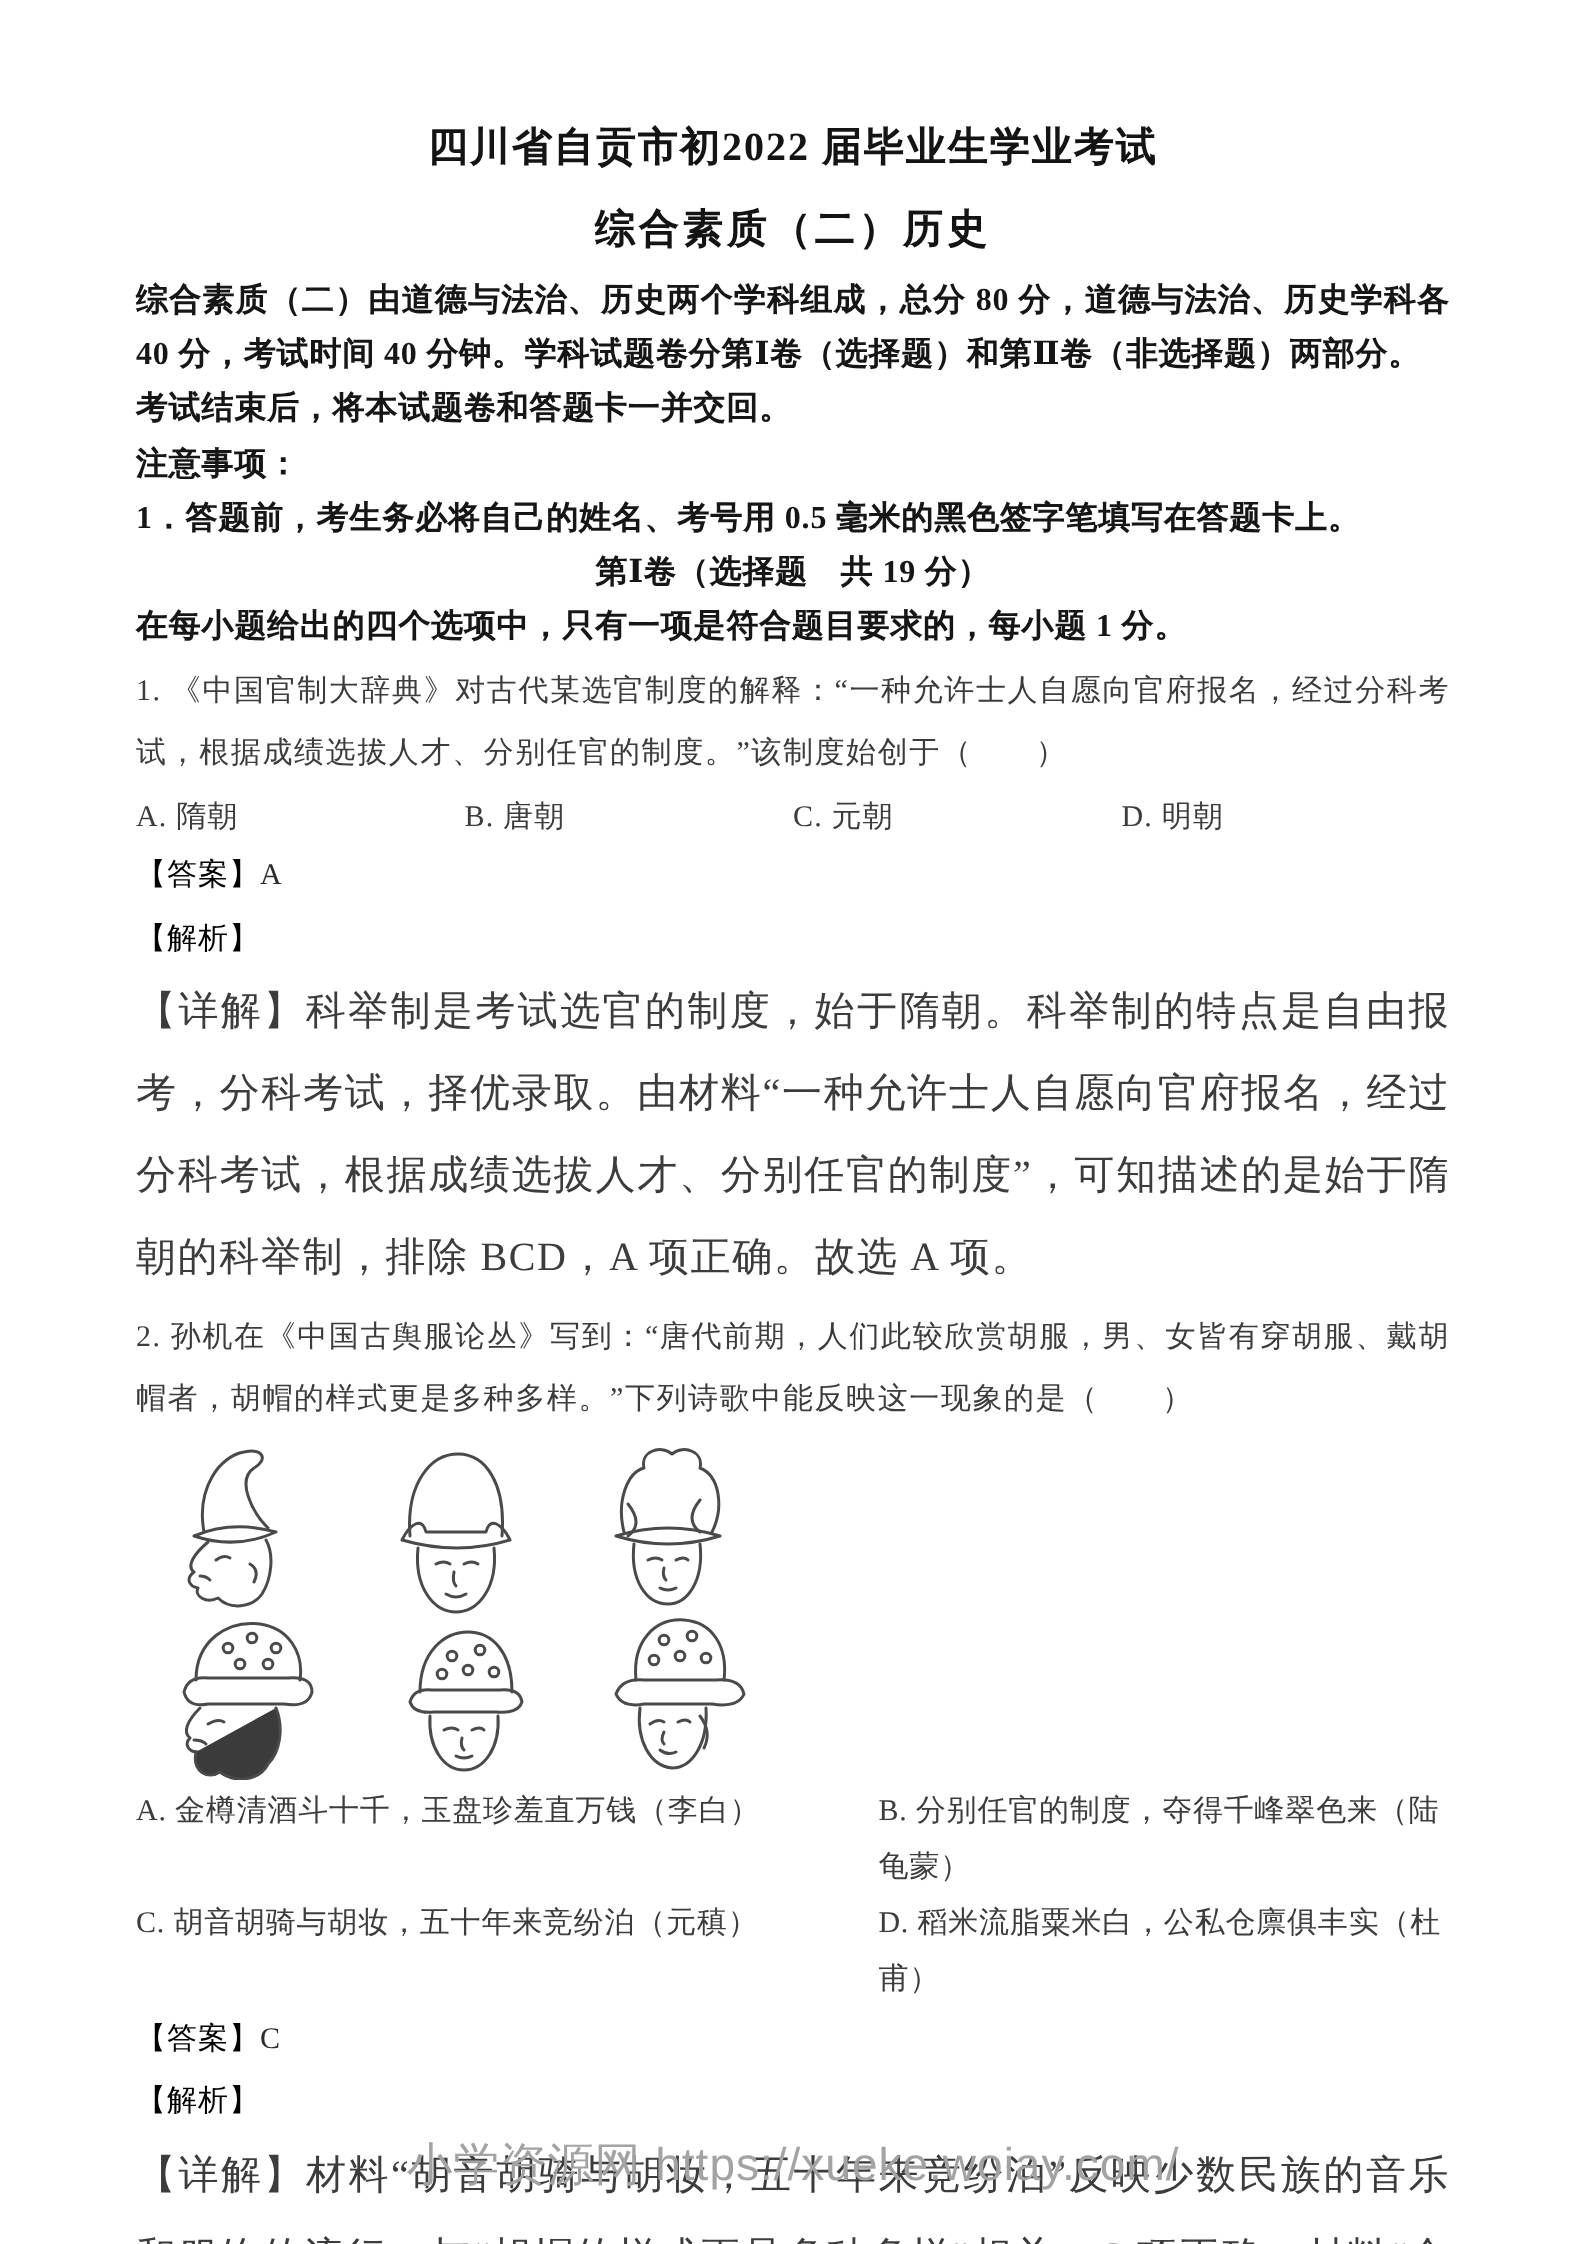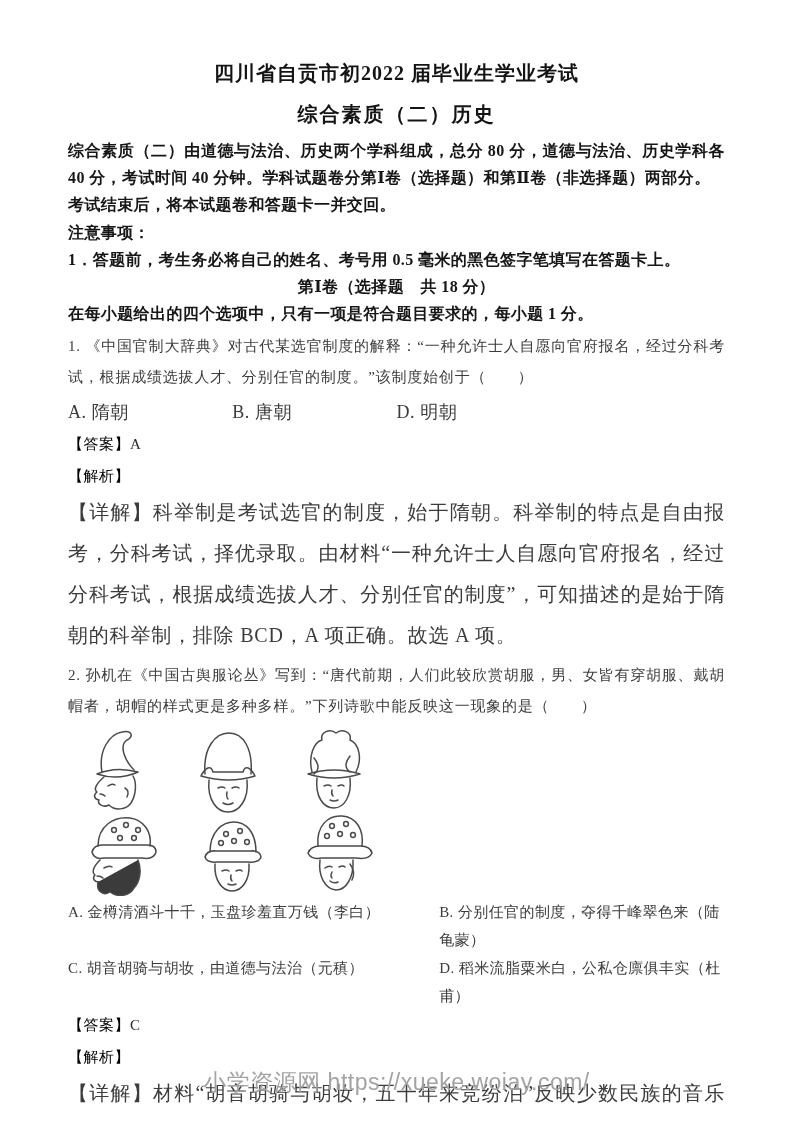--- a/index.html
+++ b/index.html
@@ -25,21 +25,21 @@
   .bold-para{
     font-size:16px;font-weight:700;color:#161616;
     line-height:1.7;margin:0;text-align:justify;letter-spacing:0.4px;
   }
   .center{text-align:center;}
   .stem{
     font-size:15px;color:#3c3c3c;line-height:2.05;
     margin:4px 0 0 0;text-align:justify;letter-spacing:0.8px;
   }
   .options-4col{
-    display:flex;font-size:18px;color:#3c3c3c;
+    display:flex;font-size:15px;color:#3c3c3c;
     line-height:1.9;margin:2px 0 0 0;letter-spacing:0.6px;
   }
   .options-4col span{width:25%;}
   .options-2col{
     display:grid;grid-template-columns:56.5% 43.5%;
     font-size:15px;color:#3c3c3c;line-height:1.88;
     margin:2px 0 0 0;letter-spacing:0.4px;
   }
   .meta-line{
     font-size:15px;line-height:2.1;margin:0;color:#2b2b2b;letter-spacing:0.5px;
@@ -64,27 +64,28 @@
 
 <div class="page">
 
   <h1 class="doc-title">四川省自贡市初2022 届毕业生学业考试</h1>
   <h2 class="doc-subtitle">综合素质（二）历史</h2>
 
   <p class="bold-para">综合素质（二）由道德与法治、历史两个学科组成，总分 80 分，道德与法治、历史学科各 40 分，考试时间 40 分钟。学科试题卷分第Ⅰ卷（选择题）和第Ⅱ卷（非选择题）两部分。</p>
   <p class="bold-para">考试结束后，将本试题卷和答题卡一并交回。</p>
   <p class="bold-para">注意事项：</p>
   <p class="bold-para">1．答题前，考生务必将自己的姓名、考号用 0.5 毫米的黑色签字笔填写在答题卡上。</p>
-  <p class="bold-para center">第Ⅰ卷（选择题　共 18 分）</p>
+  <p class="bold-para center">第Ⅰ卷（选择题　共 19 分）</p>
   <p class="bold-para">在每小题给出的四个选项中，只有一项是符合题目要求的，每小题 1 分。</p>
 
   <p class="stem">1. 《中国官制大辞典》对古代某选官制度的解释：“一种允许士人自愿向官府报名，经过分科考试，根据成绩选拔人才、分别任官的制度。”该制度始创于（　　）</p>
   <div class="options-4col">
     <span>A. 隋朝</span>
     <span>B. 唐朝</span>
+    <span>C. 元朝</span>
     <span>D. 明朝</span>
   </div>
   <p class="meta-line"><span class="label-blue">【答案】</span><span>A</span></p>
   <p class="meta-line"><span class="label-blue">【解析】</span></p>
   <p class="detail-para"><span>【详解】</span><span>科举制是考试选官的制度，始于隋朝。科举制的特点是自由报考，分科考试，择优录取。由材料“一种允许士人自愿向官府报名，经过分科考试，根据成绩选拔人才、分别任官的制度”，可知描述的是始于隋朝的科举制，排除 BCD，A 项正确。故选 A 项。</span></p>
 
   <p class="stem">2. 孙机在《中国古舆服论丛》写到：“唐代前期，人们此较欣赏胡服，男、女皆有穿胡服、戴胡帽者，胡帽的样式更是多种多样。”下列诗歌中能反映这一现象的是（　　）</p>
 
   <svg class="hat-figure" width="330" height="168" viewBox="0 0 330 168" fill="none" stroke="#4a4a4a" stroke-width="1.5" stroke-linecap="round" stroke-linejoin="round">
 
@@ -153,21 +154,21 @@
       <path d="M26,48 C24,64 31,77 42,78 C52,78 60,66 59,48"></path>
       <path d="M31,56 q4,-3 7,-1 M45,55 q4,-2 6,0"></path>
       <path d="M38,60 q-2,4 0,6 M36,69 q4,3 8,1"></path>
       <path d="M56,52 q6,8 2,16"></path>
     </g>
   </svg>
 
   <div class="options-2col">
     <span>A. 金樽清酒斗十千，玉盘珍羞直万钱（李白）</span>
     <span>B. 分别任官的制度，夺得千峰翠色来（陆龟蒙）</span>
-    <span>C. 胡音胡骑与胡妆，由道德与法治（元稹）</span>
+    <span>C. 胡音胡骑与胡妆，五十年来竞纷泊（元稹）</span>
     <span>D. 稻米流脂粟米白，公私仓廪俱丰实（杜甫）</span>
   </div>
   <p class="meta-line"><span class="label-blue">【答案】</span><span>C</span></p>
   <p class="meta-line"><span class="label-blue">【解析】</span></p>
   <p class="detail-para"><span>【详解】</span><span>材料“胡音胡骑与胡妆，五十年来竞纷泊”反映少数民族的音乐和服饰的流行，与“胡帽的样式更是多种多样”相关，C 项正确；材料“金樽清酒斗十千，玉盘珍羞直万钱”反映的是唐代的饮食，材料“九</span></p>
 
   <div class="page-footer">小学资源网 https://xueke.woiay.com/</div>
 
 </div>
 

